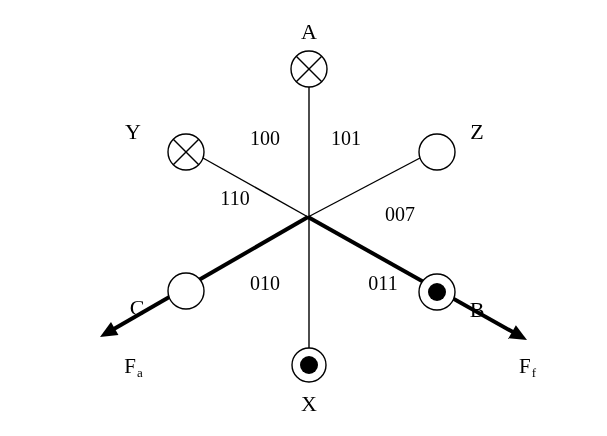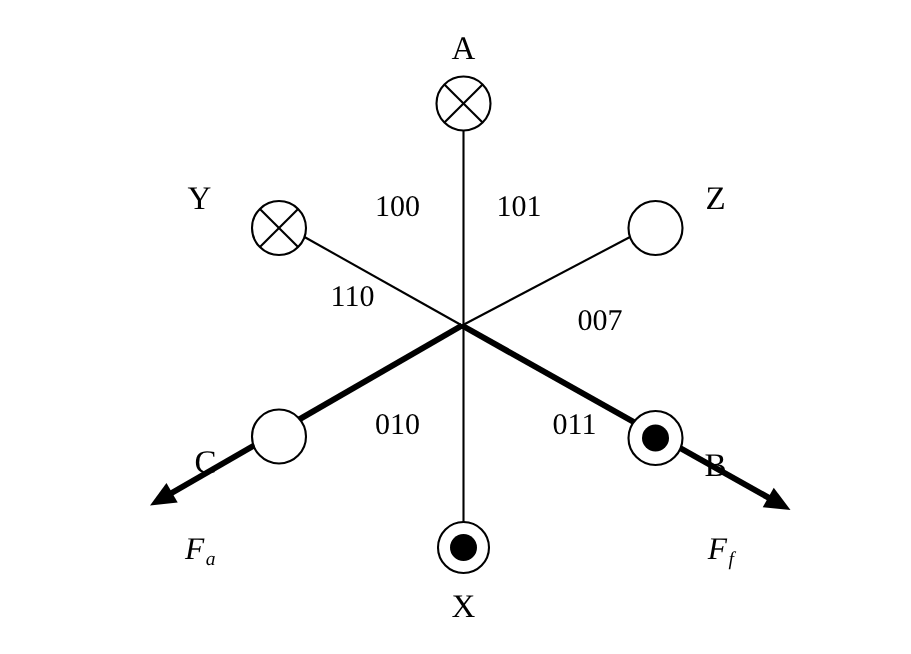--- a/index.html
+++ b/index.html
@@ -33,21 +33,20 @@
     user-select: none;
   }
   .node-label {
     font-size: 22px;
   }
   .index-label {
     font-size: 20px;
   }
   .force-label {
     font-size: 21px;
-    font-style: italic;
   }
   .force-label sub {
     font-size: 13px;
     vertical-align: baseline;
     position: relative;
     top: 4px;
     left: 1px;
   }
 </style>
 </head>
@@ -114,16 +113,16 @@
       <div class="lbl index-label" style="left: 265px; top: 138px; transform: translate(-50%, -50%);">100</div>
       <div class="lbl index-label" style="left: 346px; top: 138px; transform: translate(-50%, -50%);">101</div>
       <div class="lbl index-label" style="left: 235px; top: 198px; transform: translate(-50%, -50%);">110</div>
       <div class="lbl index-label" style="left: 400px; top: 214px; transform: translate(-50%, -50%);">007</div>
       <div class="lbl index-label" style="left: 265px; top: 283px; transform: translate(-50%, -50%);">010</div>
       <div class="lbl index-label" style="left: 360px; top: 283px; transform: translate(-50%, -50%); margin-left: 23px;">011</div>
     </div>
 
   <div id="force-labels">
       <div class="lbl force-label" style="left: 133px; top: 366px; transform: translate(-50%, -50%);"><span>F</span><sub>a</sub></div>
-      <div class="lbl force-label" style="left: 480px; top: 366px; transform: translate(-50%, -50%);"><span>F</span><sub>f</sub></div>
+      <div class="lbl force-label" style="left: 527px; top: 366px; transform: translate(-50%, -50%);"><span>F</span><sub>f</sub></div>
     </div>
 
 </div>
 
 </body></html>

